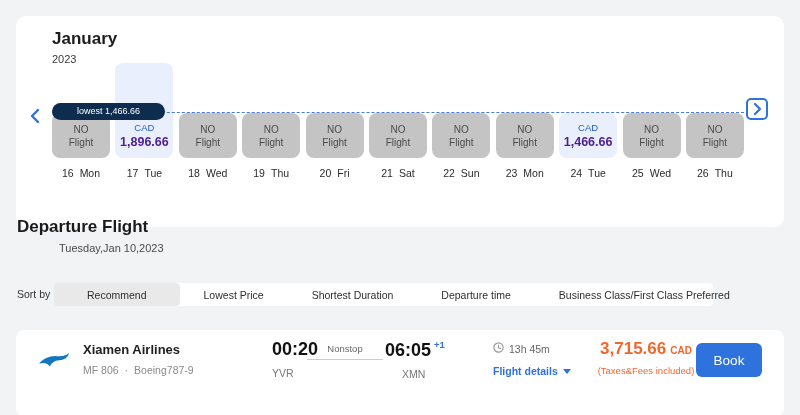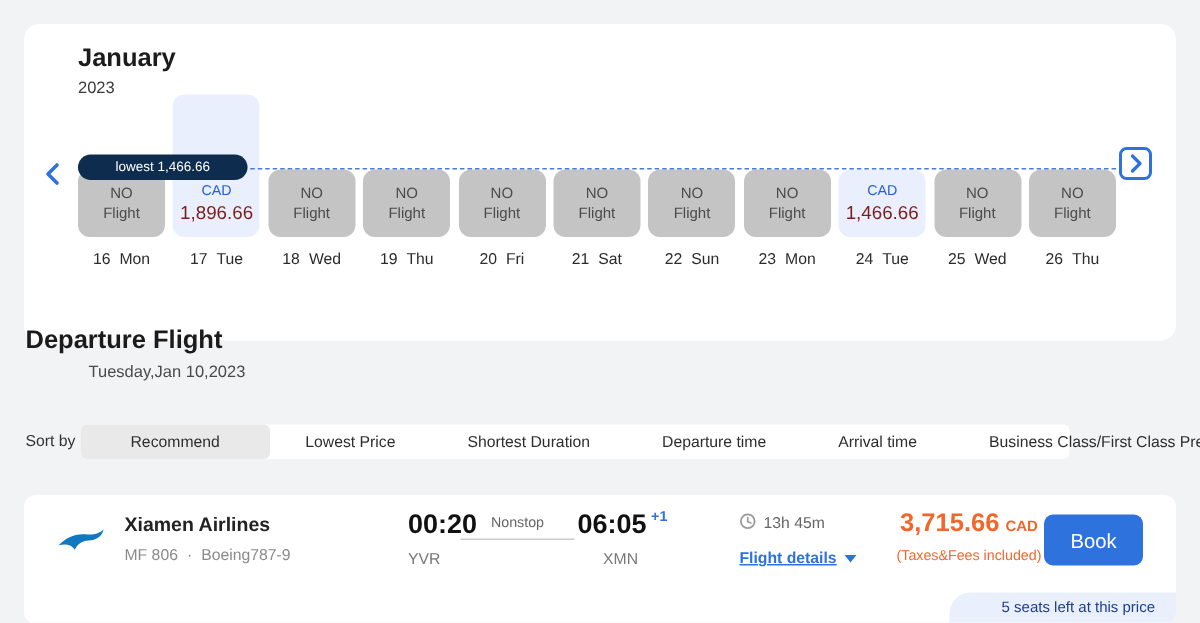--- a/index.html
+++ b/index.html
@@ -14,21 +14,21 @@
   .cal-next  { position:absolute; left:730px; top:82px; width:22px; height:22px; border:2px solid #2e72dd; border-radius:5px; display:flex; align-items:center; justify-content:center; cursor:pointer; background:#fff; }
   .cal-dash  { position:absolute; left:36px; top:96px; width:692px; border-top:1px dashed #4a7bd8; z-index:3; }
   .cal-badge { position:absolute; left:36px; top:87px; height:17px; line-height:17px; padding:0 25px; background:#0e2d4e; color:#fff; font-size:9px; border-radius:9px; z-index:4; white-space:nowrap; }
   .days-row  { position:absolute; left:36px; top:97px; width:692px; display:flex; justify-content:space-between; }
   .day-slot  { position:relative; width:58px; text-align:center; cursor:pointer; }
   .day-cell  { position:relative; height:45px; border-radius:8px; background:#c4c4c5; display:flex; flex-direction:column; justify-content:center; gap:2px; z-index:1; }
   .day-cell .l1 { font-size:10px; color:#4b4b4b; }
   .day-cell .l2 { font-size:10px; color:#4b4b4b; }
   .day-slot.price .day-cell, .day-slot.selected .day-cell { background:#e9effc; }
   .day-slot.price .l1, .day-slot.selected .l1 { color:#2361d2; font-size:9.5px; }
-  .day-slot.price .l2, .day-slot.selected .l2 { color:#7f1d1d; font-size:12.5px; font-weight:normal; }
+  .day-slot.price .l2, .day-slot.selected .l2 { color:#4c1d95; font-size:12.5px; font-weight:bold; }
   .day-slot.selected .day-cell { border-radius:0 0 8px 8px; }
   .tall-bg { position:absolute; left:0; top:-50px; width:58px; height:51px; background:#e9effc; border-radius:8px 8px 0 0; z-index:0; }
   .day-label { margin-top:9px; font-size:10.5px; color:#2b2b2b; display:flex; justify-content:center; gap:6px; }
 
   
   .dep-title { position:absolute; left:17px; top:217px; font-size:17px; font-weight:bold; color:#1b1b1b; }
   .dep-date  { position:absolute; left:17px; top:242px; font-size:11px; color:#4a4a4a;margin-left:42px; }
 
   
   .sort-label { position:absolute; left:17px; top:288px; font-size:10.5px; color:#333; }
@@ -45,21 +45,21 @@
   .time-big { font-size:18px; font-weight:bold; color:#111; }
   .airport  { font-size:10.5px; color:#777; margin-top:7px; }
   .stop-col { position:absolute; left:291px; top:13px; width:76px; text-align:center; }
   .stop-col .stop-text { font-size:9.5px; color:#666; }
   .stop-col .stop-line { margin-top:5px; border-bottom:1px solid #ccc; }
   .arr-col { position:absolute; left:369px; top:9px; text-align:left; }
   .plus-one { font-size:9.5px; font-weight:bold; color:#2e72dd; vertical-align:8px; margin-left:3px; }
   .arr-col .airport { padding-left:17px; }
   .dur-col { position:absolute; left:477px; top:12px; }
   .dur-row { display:flex; align-items:center; gap:5px; font-size:10.5px; color:#666; }
-  .details-row { display:flex; align-items:center; gap:5px; margin-top:10px; font-size:10.5px; color:#2e72dd; font-weight:600; cursor:pointer;text-decoration:underline; }
+  .details-row { display:flex; align-items:center; gap:5px; margin-top:10px; font-size:10.5px; color:#2e72dd; font-weight:600; cursor:pointer; }
   .caret-down { width:0; height:0; border-left:4px solid transparent; border-right:4px solid transparent; border-top:5px solid #2e72dd; display:inline-block; }
   .price-block { position:absolute; left:574px; top:9px; width:112px; text-align:center; }
   .price-main { font-size:17px; font-weight:bold; color:#f2662a; }
   .price-cur  { font-size:10px; font-weight:bold; color:#f2662a; margin-left:4px; }
   .price-note { font-size:9.5px; color:#f2662a; margin-top:6px; white-space:nowrap; }
   .book-btn { position:absolute; right:22px; top:13px; width:66px; height:34px; background:#2e72dd; color:#fff; font-size:13.5px; border:none; border-radius:6px; cursor:pointer; font-family:"Liberation Sans", sans-serif; }
   .seats-strip { position:absolute; right:0; bottom:0; width:151px; height:21px; background:#e9effb; border-radius:14px 0 8px 0; font-size:10px; color:#1d3e8f; display:flex; align-items:center; justify-content:flex-end; padding-right:14px; }
 </style>
 </head>
 <body>
@@ -213,21 +213,20 @@
 
   <div class="dep-title">Departure Flight</div>
   <div class="dep-date">Tuesday,Jan 10,2023</div>
 
   <div class="sort-label">Sort by</div>
   <div class="sort-bar">
     <div class="sort-tab selected">Recommend</div>
     <div class="sort-tab">Lowest Price</div>
     <div class="sort-tab">Shortest Duration</div>
     <div class="sort-tab">Departure time</div>
-    <div class="sort-tab">Arrival time</div>
     <div class="sort-tab">Business Class/First Class Preferred</div>
   </div>
 
   <div class="card">
 
     <div class="logo">
       <svg width="32" height="22" viewBox="0 0 32 22">
         <path d="M1 13.5 C6 8.5, 12 5.5, 19 6.2 C25 6.8, 29 5.2, 31 2.8 C30.2 7.6, 26 10.2, 21 10.3 C16.8 10.4, 13.8 12.5, 11.8 16.5 C10 13.2, 6 12.2, 1 13.5 Z" fill="#1178c0"></path>
       </svg>
     </div>
@@ -271,16 +270,15 @@
 
     <div class="price-block">
       <div>
         <span class="price-main">3,715.66</span><span class="price-cur">CAD</span>
       </div>
       <div class="price-note">(Taxes&amp;Fees included)</div>
     </div>
 
     <button class="book-btn">Book</button>
 
-    <div class="seats-strip">5 seats left at this price</div>
   </div>
 
 </div>
 
 </body></html>

